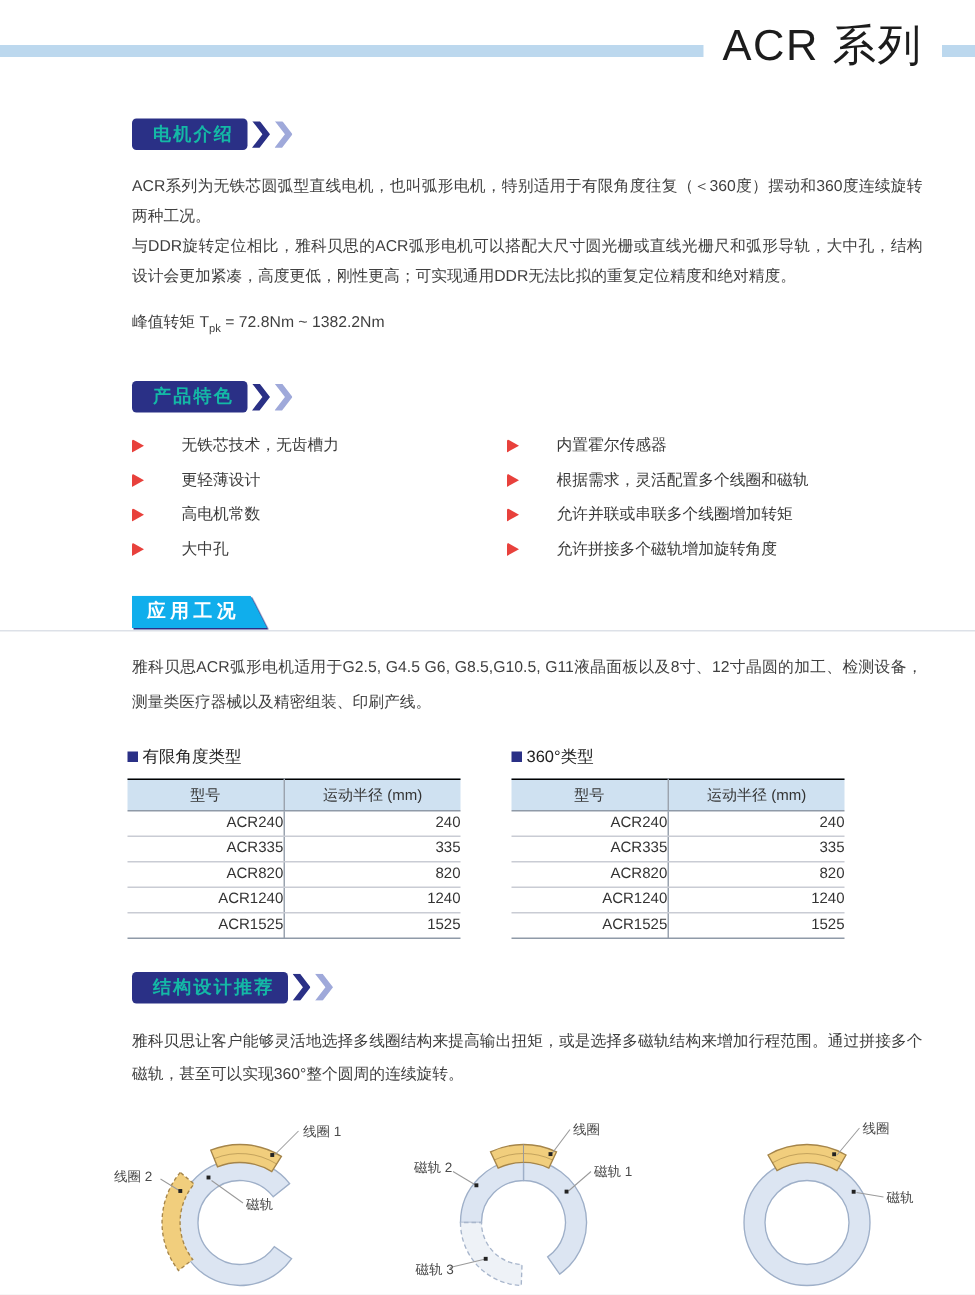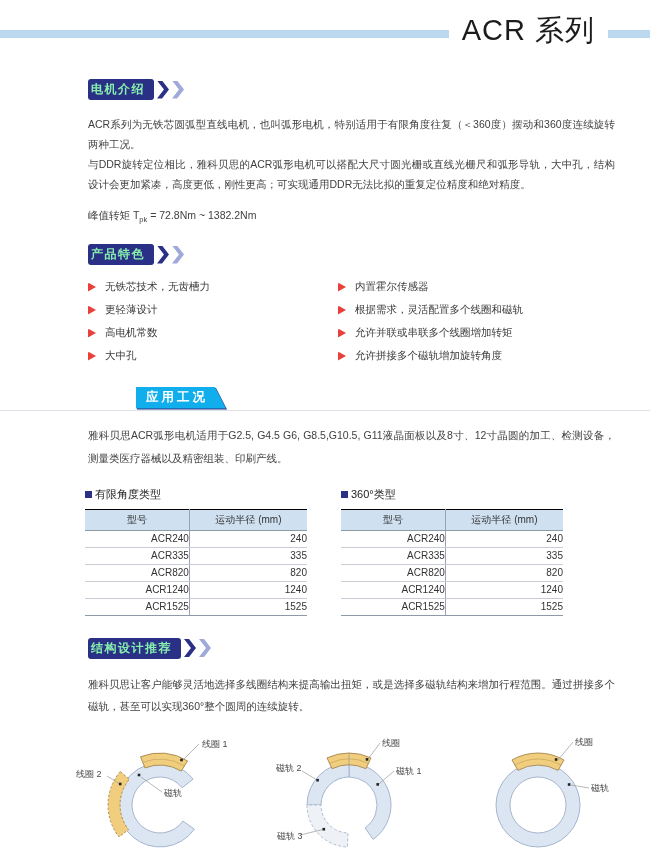--- a/index.html
+++ b/index.html
@@ -6,57 +6,56 @@
   body { background:#f4f4f4; }
   .page {
     position:relative; width:650px; height:863px; margin:0 auto;
     background:#ffffff; overflow:hidden;
     font-family:"Liberation Sans","DejaVu Sans",sans-serif;
     color:#3d3d3d; outline:1px solid #ececec;
   }
   
   .top-bar { position:absolute; top:30px; left:0; width:650px; height:8px; background:#BCD8EE; }
   .page-title {
-    position:absolute; top:11px; right:42px; z-index:2;
+    position:absolute; top:11px; right:22px; z-index:2;
     background:#fff; padding:0 13px; font-size:29px; font-weight:500;
     color:#1c1c1c; letter-spacing:1px; white-space:nowrap;
   }
   main { position:relative; padding-left:88px; padding-right:20px; }
   
   .badge-row { display:flex; align-items:center; gap:3px; }
   .badge-navy {
-    display:inline-block; background:#2A3086; color:#86efac; font-size:12px;
+    display:inline-block; background:#2A3086; color:#14b8a6; font-size:12px;
     font-weight:bold; letter-spacing:1.5px; line-height:1;
-    padding:4px 9px 5px 3px; border-radius:3px; white-space:nowrap;
+    padding:4px 9px 5px 14px; border-radius:3px; white-space:nowrap;
   }
   .chev { width:12px; height:18px; clip-path:polygon(0 0,42% 0,100% 50%,42% 100%,0 100%,58% 50%); flex:none; }
   .chev-dark { background:#2A3086; }
   .chev-light { background:#9FA9DA; }
   
   .badge-cyan-wrap { display:inline-block; filter:drop-shadow(1.5px 1.5px 0 #2A3086); position:relative; z-index:1; }
   .badge-cyan {
     display:inline-block; background:#10AEEC; color:#fff; font-size:12.5px;
     font-weight:bold; letter-spacing:3px; line-height:1;
     padding:4px 18px 5px 10px;
     clip-path:polygon(0 0, calc(100% - 11px) 0, 100% 100%, 0 100%);
     white-space:nowrap;
-    margin-left:48px;
   }
   .app-divider { height:1px; background:#dde1e8; width:650px; margin-left:-88px; margin-top:1px; }
   
   .body-text { width:527px; font-size:10.5px; line-height:20px; color:#3f3f3f; text-align:justify; }
   .body-text p { margin:0; }
   .intro-text { margin-top:14px; }
   .torque-block { margin-top:11px; font-size:10.5px; line-height:21px; color:#3f3f3f; }
   .torque-block sub { font-size:7.5px; }
   
   .features-cols { display:flex; margin-top:15px; }
   .features-col { width:250px; display:flex; flex-direction:column; gap:9px; }
   .features-col.right { width:auto;justify-content:center; }
-  .feat { display:flex; align-items:center; gap:9px; font-size:10.5px; color:#3a3a3a; }
+  .feat { display:flex; align-items:center; gap:25px; font-size:10.5px; color:#3a3a3a; }
   .tri { width:8px; height:9px; clip-path:polygon(0 0,100% 50%,0 100%); background:#E8413C; border-radius:1px; flex:none; }
   .app-text { margin-top:13px; line-height:23px; }
   
   .tables-row { display:flex; gap:34px; margin-top:17px; margin-left:-3px; }
   .table-block { width:222px; }
   .tbl-title { display:flex; align-items:center; gap:3px; font-size:11px; color:#222; margin-bottom:7px; }
   .sq { width:7px; height:7px; background:#2A3086; flex:none; }
   table { border-collapse:collapse; width:100%; font-size:10px; }
   th {
     background:#CFE1F1; font-weight:normal; color:#333; padding:3px 0;
@@ -95,21 +94,21 @@
 
     <div class="body-text intro-text">
       <p>ACR系列为无铁芯圆弧型直线电机，也叫弧形电机，特别适用于有限角度往复（＜360度）摆动和360度连续旋转两种工况。</p>
       <p>与DDR旋转定位相比，雅科贝思的ACR弧形电机可以搭配大尺寸圆光栅或直线光栅尺和弧形导轨，大中孔，结构设计会更加紧凑，高度更低，刚性更高；可实现通用DDR无法比拟的重复定位精度和绝对精度。</p>
     </div>
 
     <div class="torque-block">
       <div><span>峰值转矩 T</span><sub>pk</sub><span> = 72.8Nm ~ 1382.2Nm</span></div>
     </div>
 
-    <div class="badge-row" style="margin-top:14px;">
+    <div class="badge-row" style="margin-top:25px;">
       <span class="badge-navy">产品特色</span>
       <span class="chev chev-dark"></span>
       <span class="chev chev-light"></span>
     </div>
 
     <div class="features-cols">
       <div class="features-col">
         <div class="feat">
             <span class="tri"></span>
             <span>无铁芯技术，无齿槽力</span>

